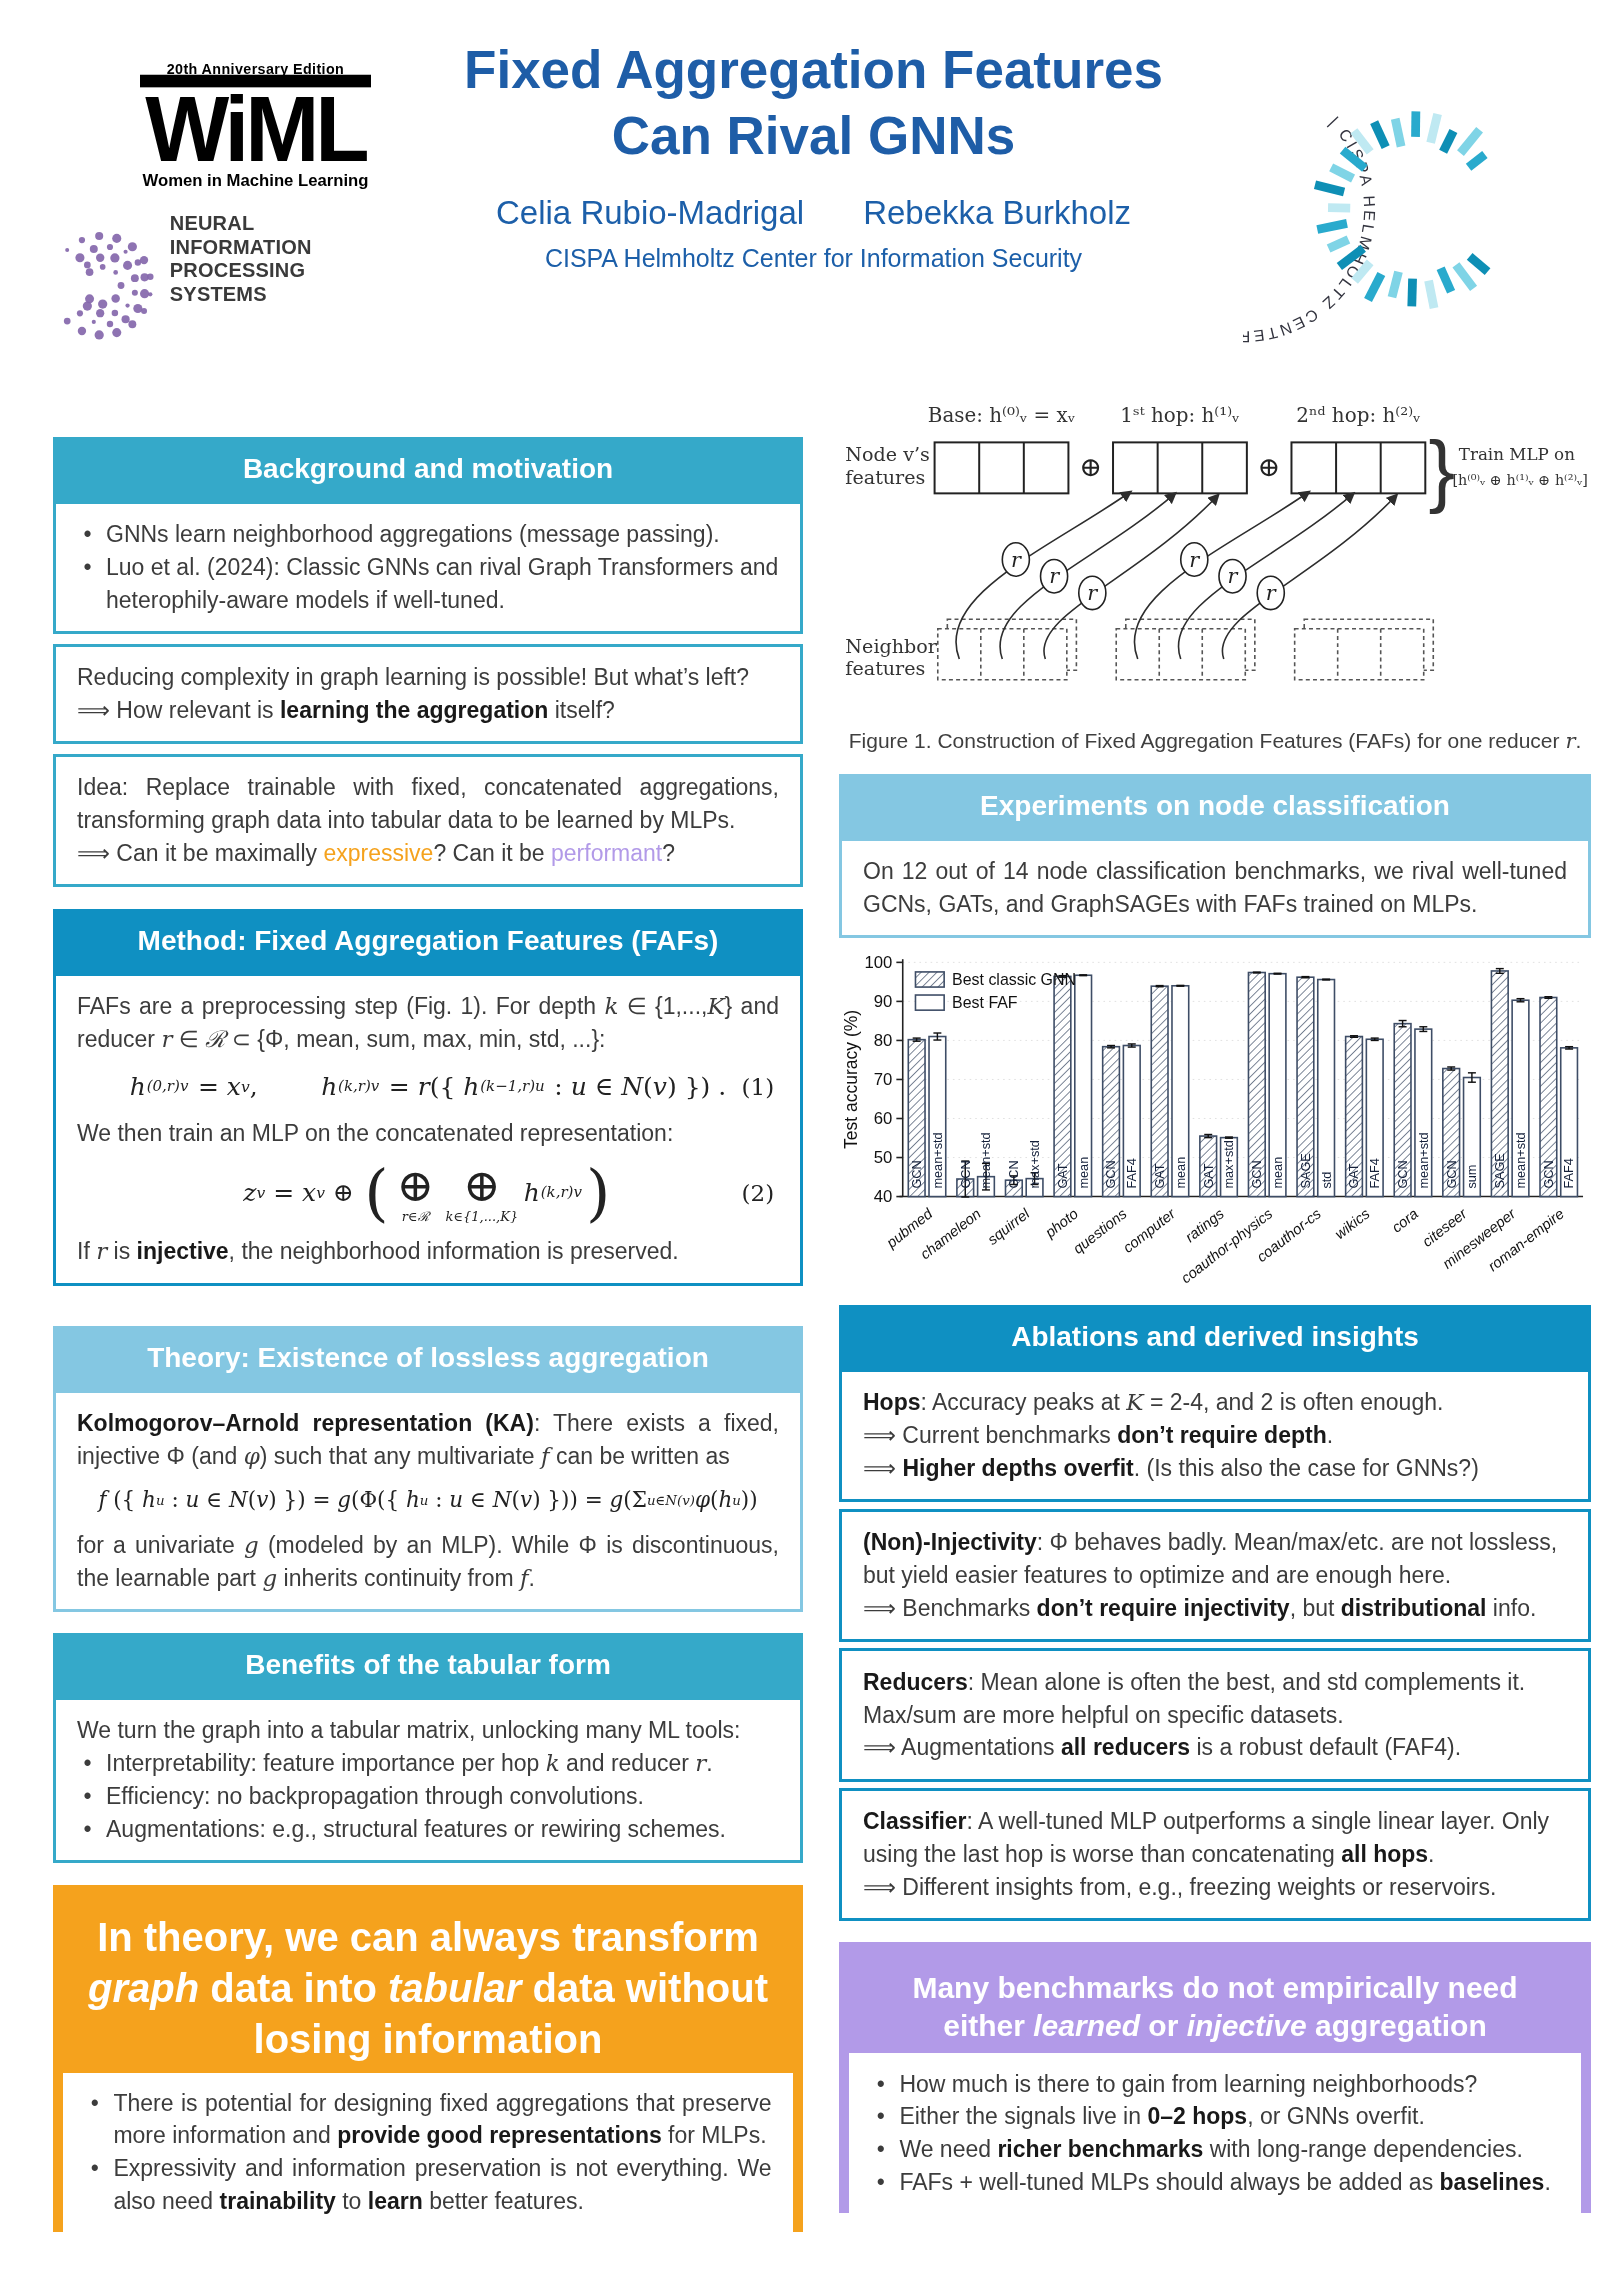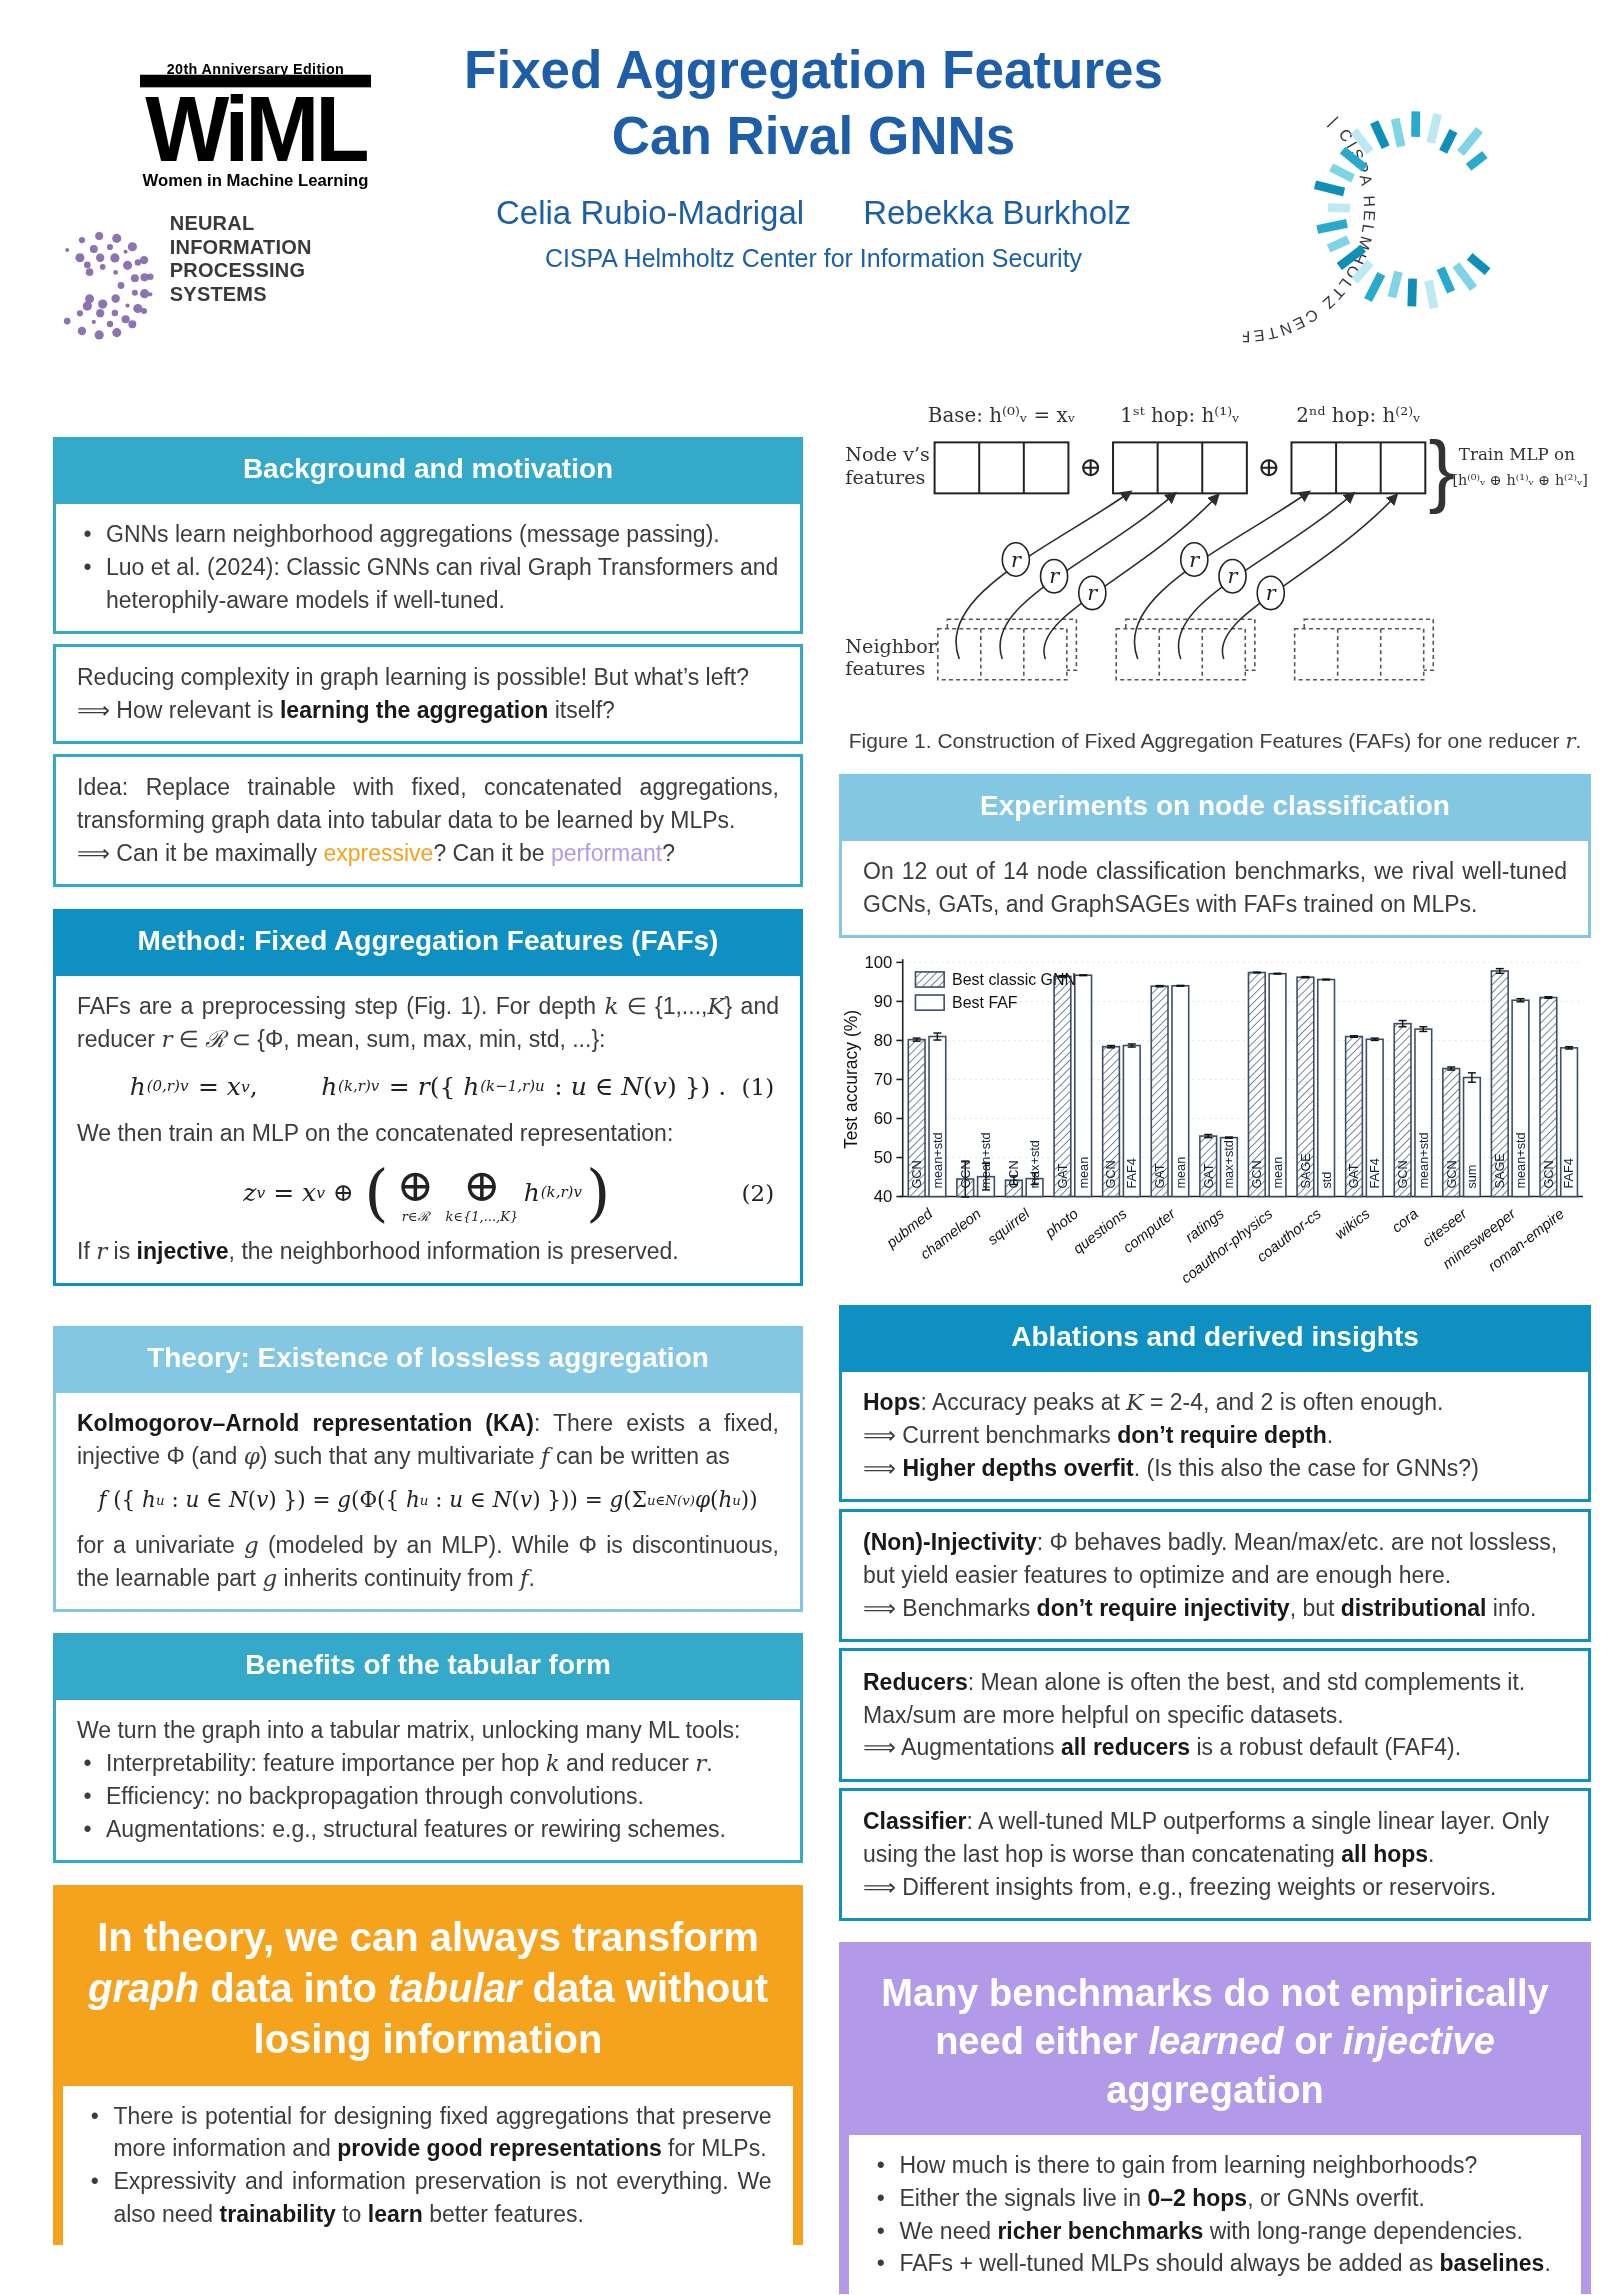--- a/index.html
+++ b/index.html
@@ -47,21 +47,21 @@
   .rt-m{display:inline-flex;flex-direction:row;align-items:flex-start;
         vertical-align:-0.5em;line-height:1.0;margin-left:0.8px;margin-right:1.6px;}
   .rt-ms,.rt-mb{font-size:0.6em;}
   .rt-mb{font-style:italic;}
   .rt-op{display:inline-flex;flex-direction:column;align-items:center;margin:0 5.6px;line-height:1;}
   .rt-opo{font-size:1.8em;font-style:normal;}
   .rt-opu{font-size:0.52em;font-style:italic;margin-top:1.6px;text-align:right;}
   .rt-g{font-size:2.5em;font-style:normal;font-weight:300;line-height:0.8;margin:0 2.4px;}
   
   .callout-head{font-weight:bold;color:#fff;text-align:center;font-size:40px;line-height:1.27;
-                padding:27px 32px 21px;}
+                padding:27px 32px 8px;}
   .callout-body{background:#fff;margin:0 10.4px 10.4px;padding:14.3px 21px;font-size:23px;line-height:1.42;}
   
   .figcap{text-align:center;font-size:21px;color:#3f3f3f;margin-top:11px;}
   svg text{font-family:"Liberation Sans",sans-serif;}
   .serif{font-family:"DejaVu Serif",serif;}
 </style>
 <style>.hdr-teal{background:#35a9c9} .bd-teal{border-color:#35a9c9}
    .hdr-blue{background:#0f90c2} .bd-blue{border-color:#0f90c2}
    .hdr-lblue{background:#84c7e2} .bd-lblue{border-color:#84c7e2}
    .bg-orange{background:#f5a21d} .bg-purple{background:#b29ae8}
@@ -648,21 +648,21 @@
 
   <div class="sec" style="margin-top:16px;border-radius:19px;">
     <div class="sec-header hdr-blue">Ablations and derived insights</div>
     <div class="cbox bd-blue"><span class="rt-b">Hops</span><span class="rt-n">: Accuracy peaks at </span><span class="rt-v">K</span><span class="rt-n"> = 2-4, and 2 is often enough.</span><br><span class="rt-n">⟹ Current benchmarks </span><span class="rt-b">don’t require depth</span><span class="rt-n">.</span><br><span class="rt-n">⟹ </span><span class="rt-b">Higher depths overfit</span><span class="rt-n">. (Is this also the case for GNNs?)</span></div>
     <div class="cbox bd-blue mt8"><span class="rt-b">(Non)-Injectivity</span><span class="rt-n">: Φ behaves badly. Mean/max/etc. are not lossless, but yield easier features to optimize and are enough here.</span><br><span class="rt-n">⟹ Benchmarks </span><span class="rt-b">don’t require injectivity</span><span class="rt-n">, but </span><span class="rt-b">distributional</span><span class="rt-n"> info.</span></div>
     <div class="cbox bd-blue mt8"><span class="rt-b">Reducers</span><span class="rt-n">: Mean alone is often the best, and std complements it. Max/sum are more helpful on specific datasets.</span><br><span class="rt-n">⟹ Augmentations </span><span class="rt-b">all reducers</span><span class="rt-n"> is a robust default (FAF4).</span></div>
     <div class="cbox bd-blue mt8"><span class="rt-b">Classifier</span><span class="rt-n">: A well-tuned MLP outperforms a single linear layer. Only using the last hop is worse than concatenating </span><span class="rt-b">all hops</span><span class="rt-n">.</span><br><span class="rt-n">⟹ Different insights from, e.g., freezing weights or reservoirs.</span></div>
   </div>
 
   <div class="sec bg-purple" style="margin-top:21px;">
-    <div class="callout-head" style="font-size:38px;"><span class="rt-n">Many benchmarks do not empirically need either </span><span class="rt-i">learned</span><span class="rt-n"> or </span><span class="rt-i">injective</span><span class="rt-n"> aggregation</span></div>
+    <div class="callout-head" style="font-size:30px;"><span class="rt-n">Many benchmarks do not empirically need either </span><span class="rt-i">learned</span><span class="rt-n"> or </span><span class="rt-i">injective</span><span class="rt-n"> aggregation</span></div>
     <div class="callout-body">
       <div class="blt"><span class="rt-n">How much is there to gain from learning neighborhoods?</span></div>
       <div class="blt"><span class="rt-n">Either the signals live in </span><span class="rt-b">0–2 hops</span><span class="rt-n">, or GNNs overfit.</span></div>
       <div class="blt"><span class="rt-n">We need </span><span class="rt-b">richer benchmarks</span><span class="rt-n"> with long-range dependencies.</span></div>
       <div class="blt"><span class="rt-n">FAFs + well-tuned MLPs should always be added as </span><span class="rt-b">baselines</span><span class="rt-n">.</span></div>
     </div>
   </div>
 </div>
 
 

